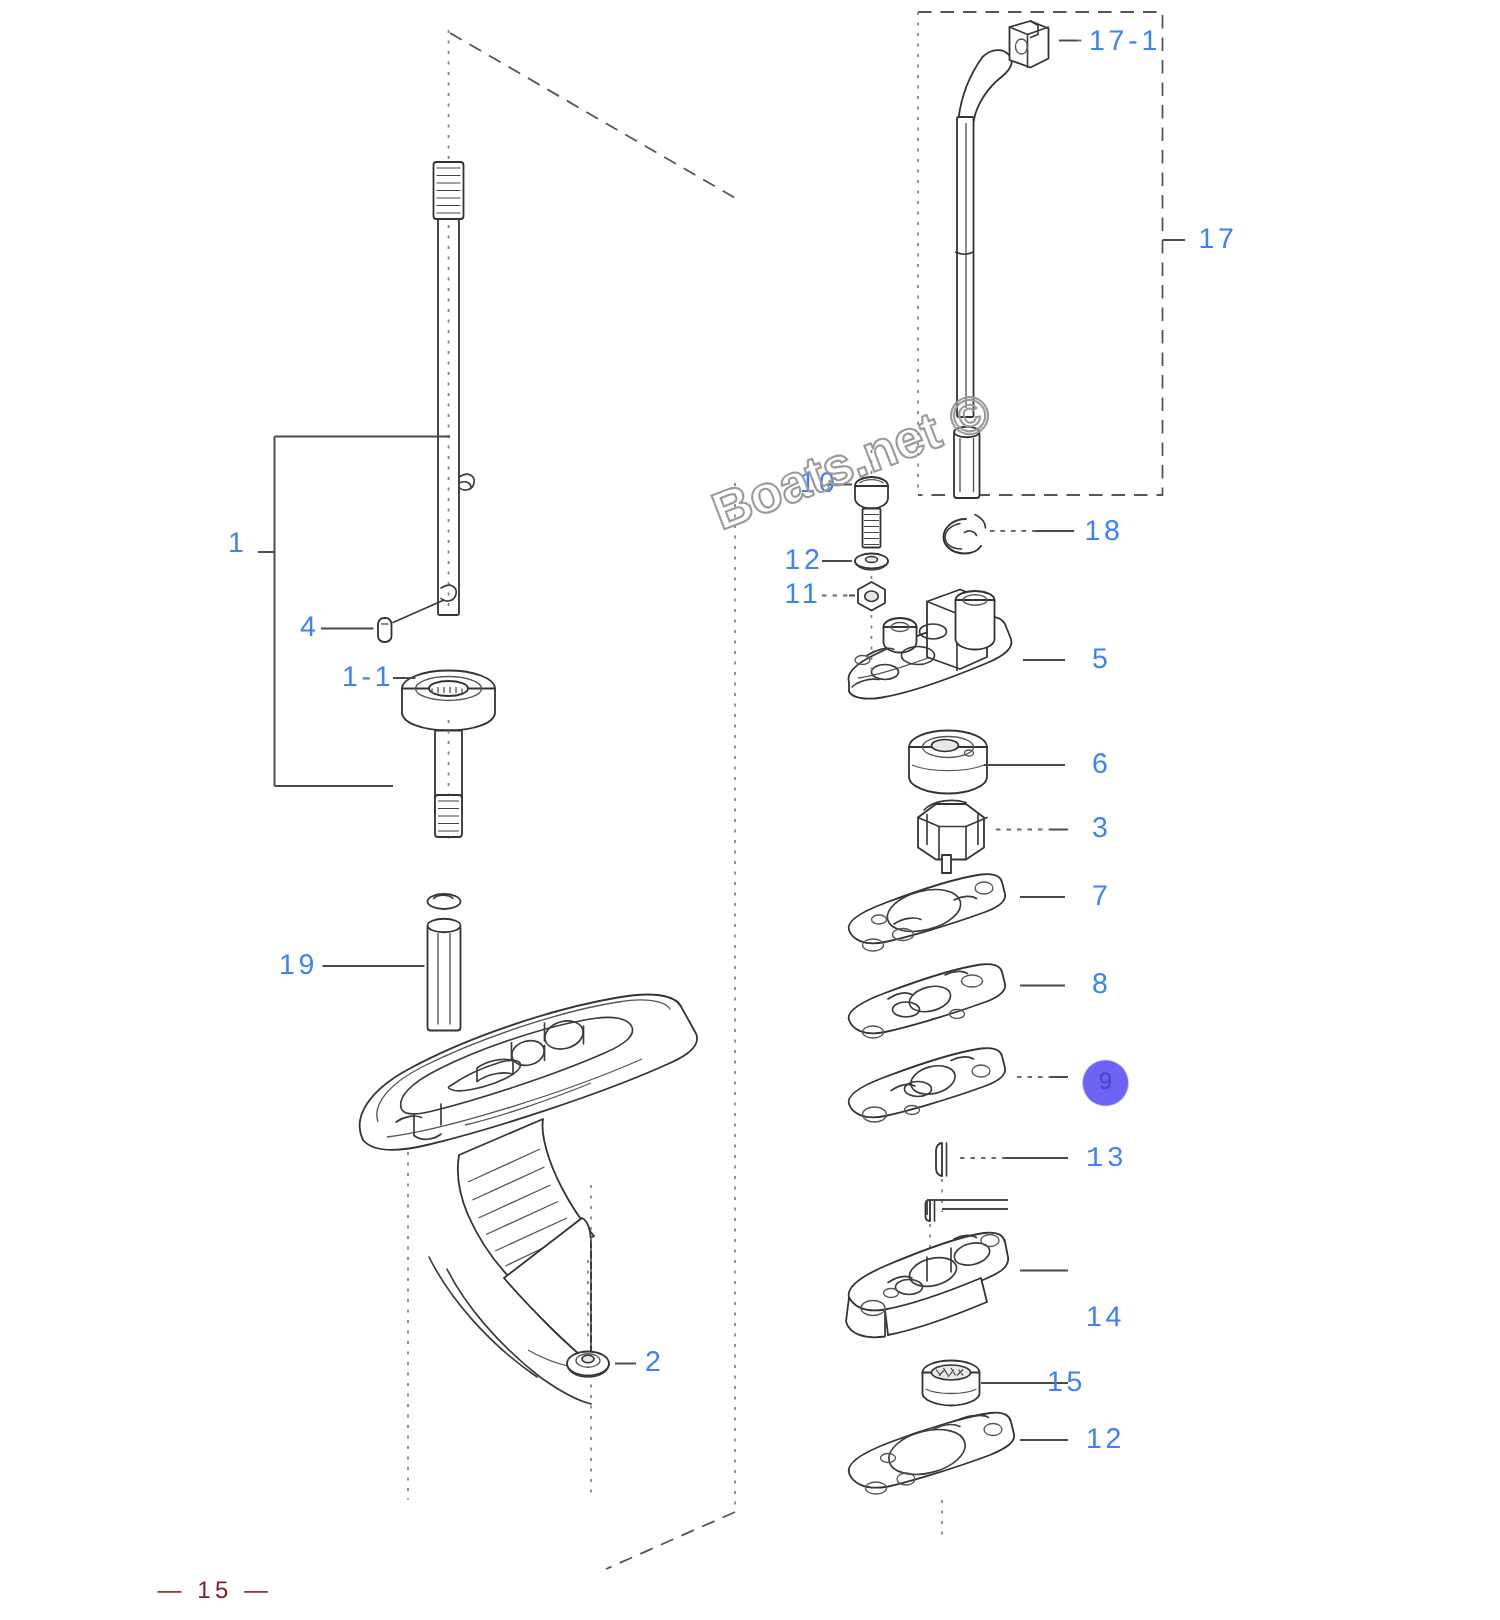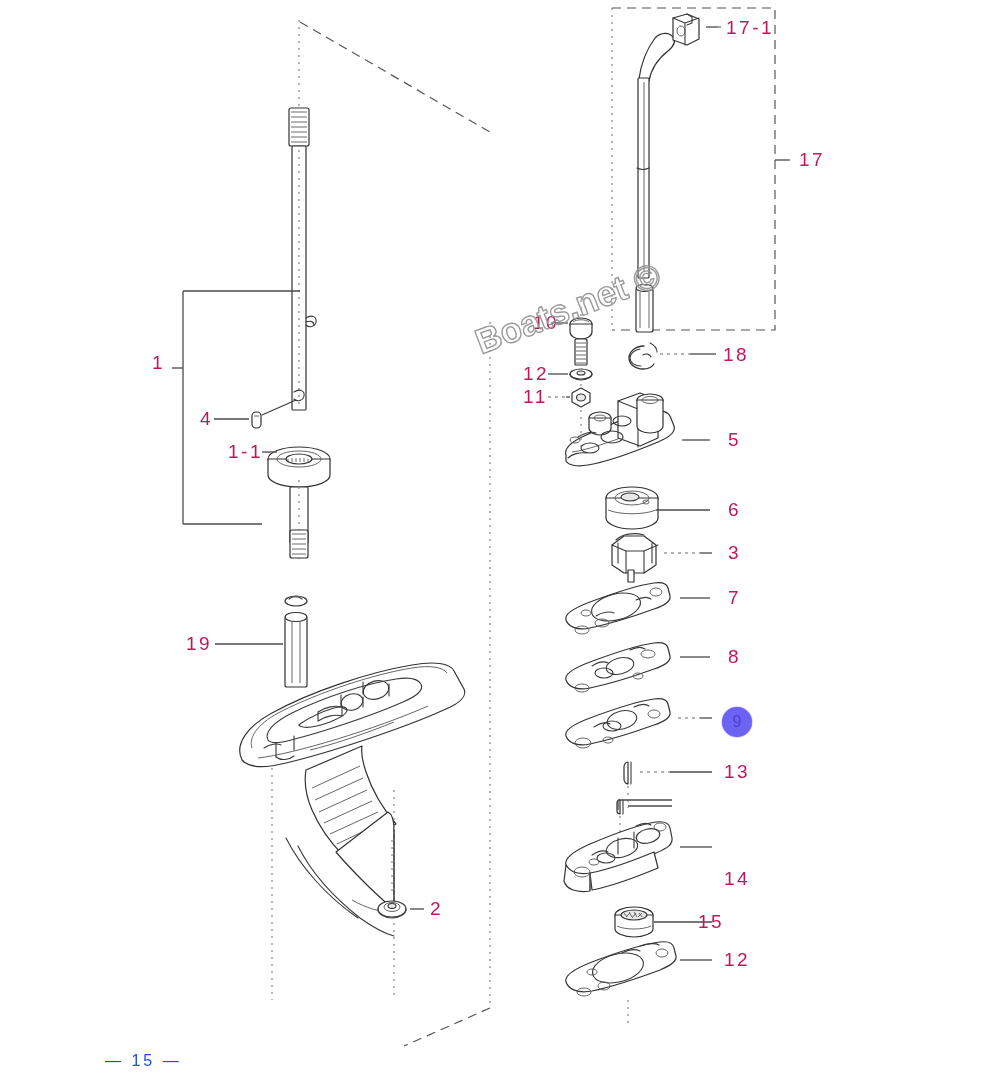--- a/index.html
+++ b/index.html
@@ -10,21 +10,21 @@
     color:#1a1a1a;
   }
   #stage{position:absolute;left:0;top:0;width:1000px;height:1080px;}
   svg#art{position:absolute;left:0;top:0;width:1000px;height:1080px;}
 
   .lbl{
     position:absolute;
     font-family:"Liberation Sans", sans-serif;
     font-size:19px;
     letter-spacing:2.5px;
-    color:#be185d;
+    color:#3b82f6;
     white-space:nowrap;
     user-select:none;
   }
 
   .badge{
     position:absolute;
     width:30px;height:30px;border-radius:50%;
     background:#6c63f5;
     display:flex;align-items:center;justify-content:center;
     font-family:"Liberation Sans", sans-serif;
@@ -45,21 +45,21 @@
     transform:rotate(-21deg);
     transform-origin:left bottom;
     white-space:nowrap;
     user-select:none;
     letter-spacing:0px;
   }
 
   .footer{
     position:absolute;
     left:105px;top:1052px;
-    font-size:16px;letter-spacing:3px;color:#1d4ed8;
+    font-size:16px;letter-spacing:3px;color:#7f1d1d;
   }
 </style>
 </head>
 <body>
 
 <div id="stage">
 
   <svg id="art" viewBox="0 0 1000 1080" xmlns="http://www.w3.org/2000/svg">
     <defs>
       <style>
@@ -391,21 +391,21 @@
 
   <div class="lbl" style="left:726px;top:17px;">17-1</div>
   <div class="lbl" style="left:799px;top:149px;">17</div>
   <div class="lbl" style="left:723px;top:344px;">18</div>
 
   <div class="lbl" style="left:728px;top:429px;">5</div>
   <div class="lbl" style="left:728px;top:499px;">6</div>
   <div class="lbl" style="left:728px;top:542px;">3</div>
   <div class="lbl" style="left:728px;top:587px;">7</div>
   <div class="lbl" style="left:728px;top:646px;">8</div>
-  <div class="lbl" style="left:724px;top:761px;">13</div>
+  <div class="lbl" style="left:724px;top:761px;font-family:Liberation Mono, monospace;">13</div>
   <div class="lbl" style="left:724px;top:836px;margin-top:32px;">14</div>
   <div class="lbl" style="left:698px;top:911px;">15</div>
   <div class="lbl" style="left:724px;top:949px;">12</div>
 
   <div class="badge" style="left:722px;top:707px;">9</div>
 
   <div class="wm" style="left:484px;top:322px;">Boats.net ©</div>
 
   <div class="footer">— 15 —</div>
 

